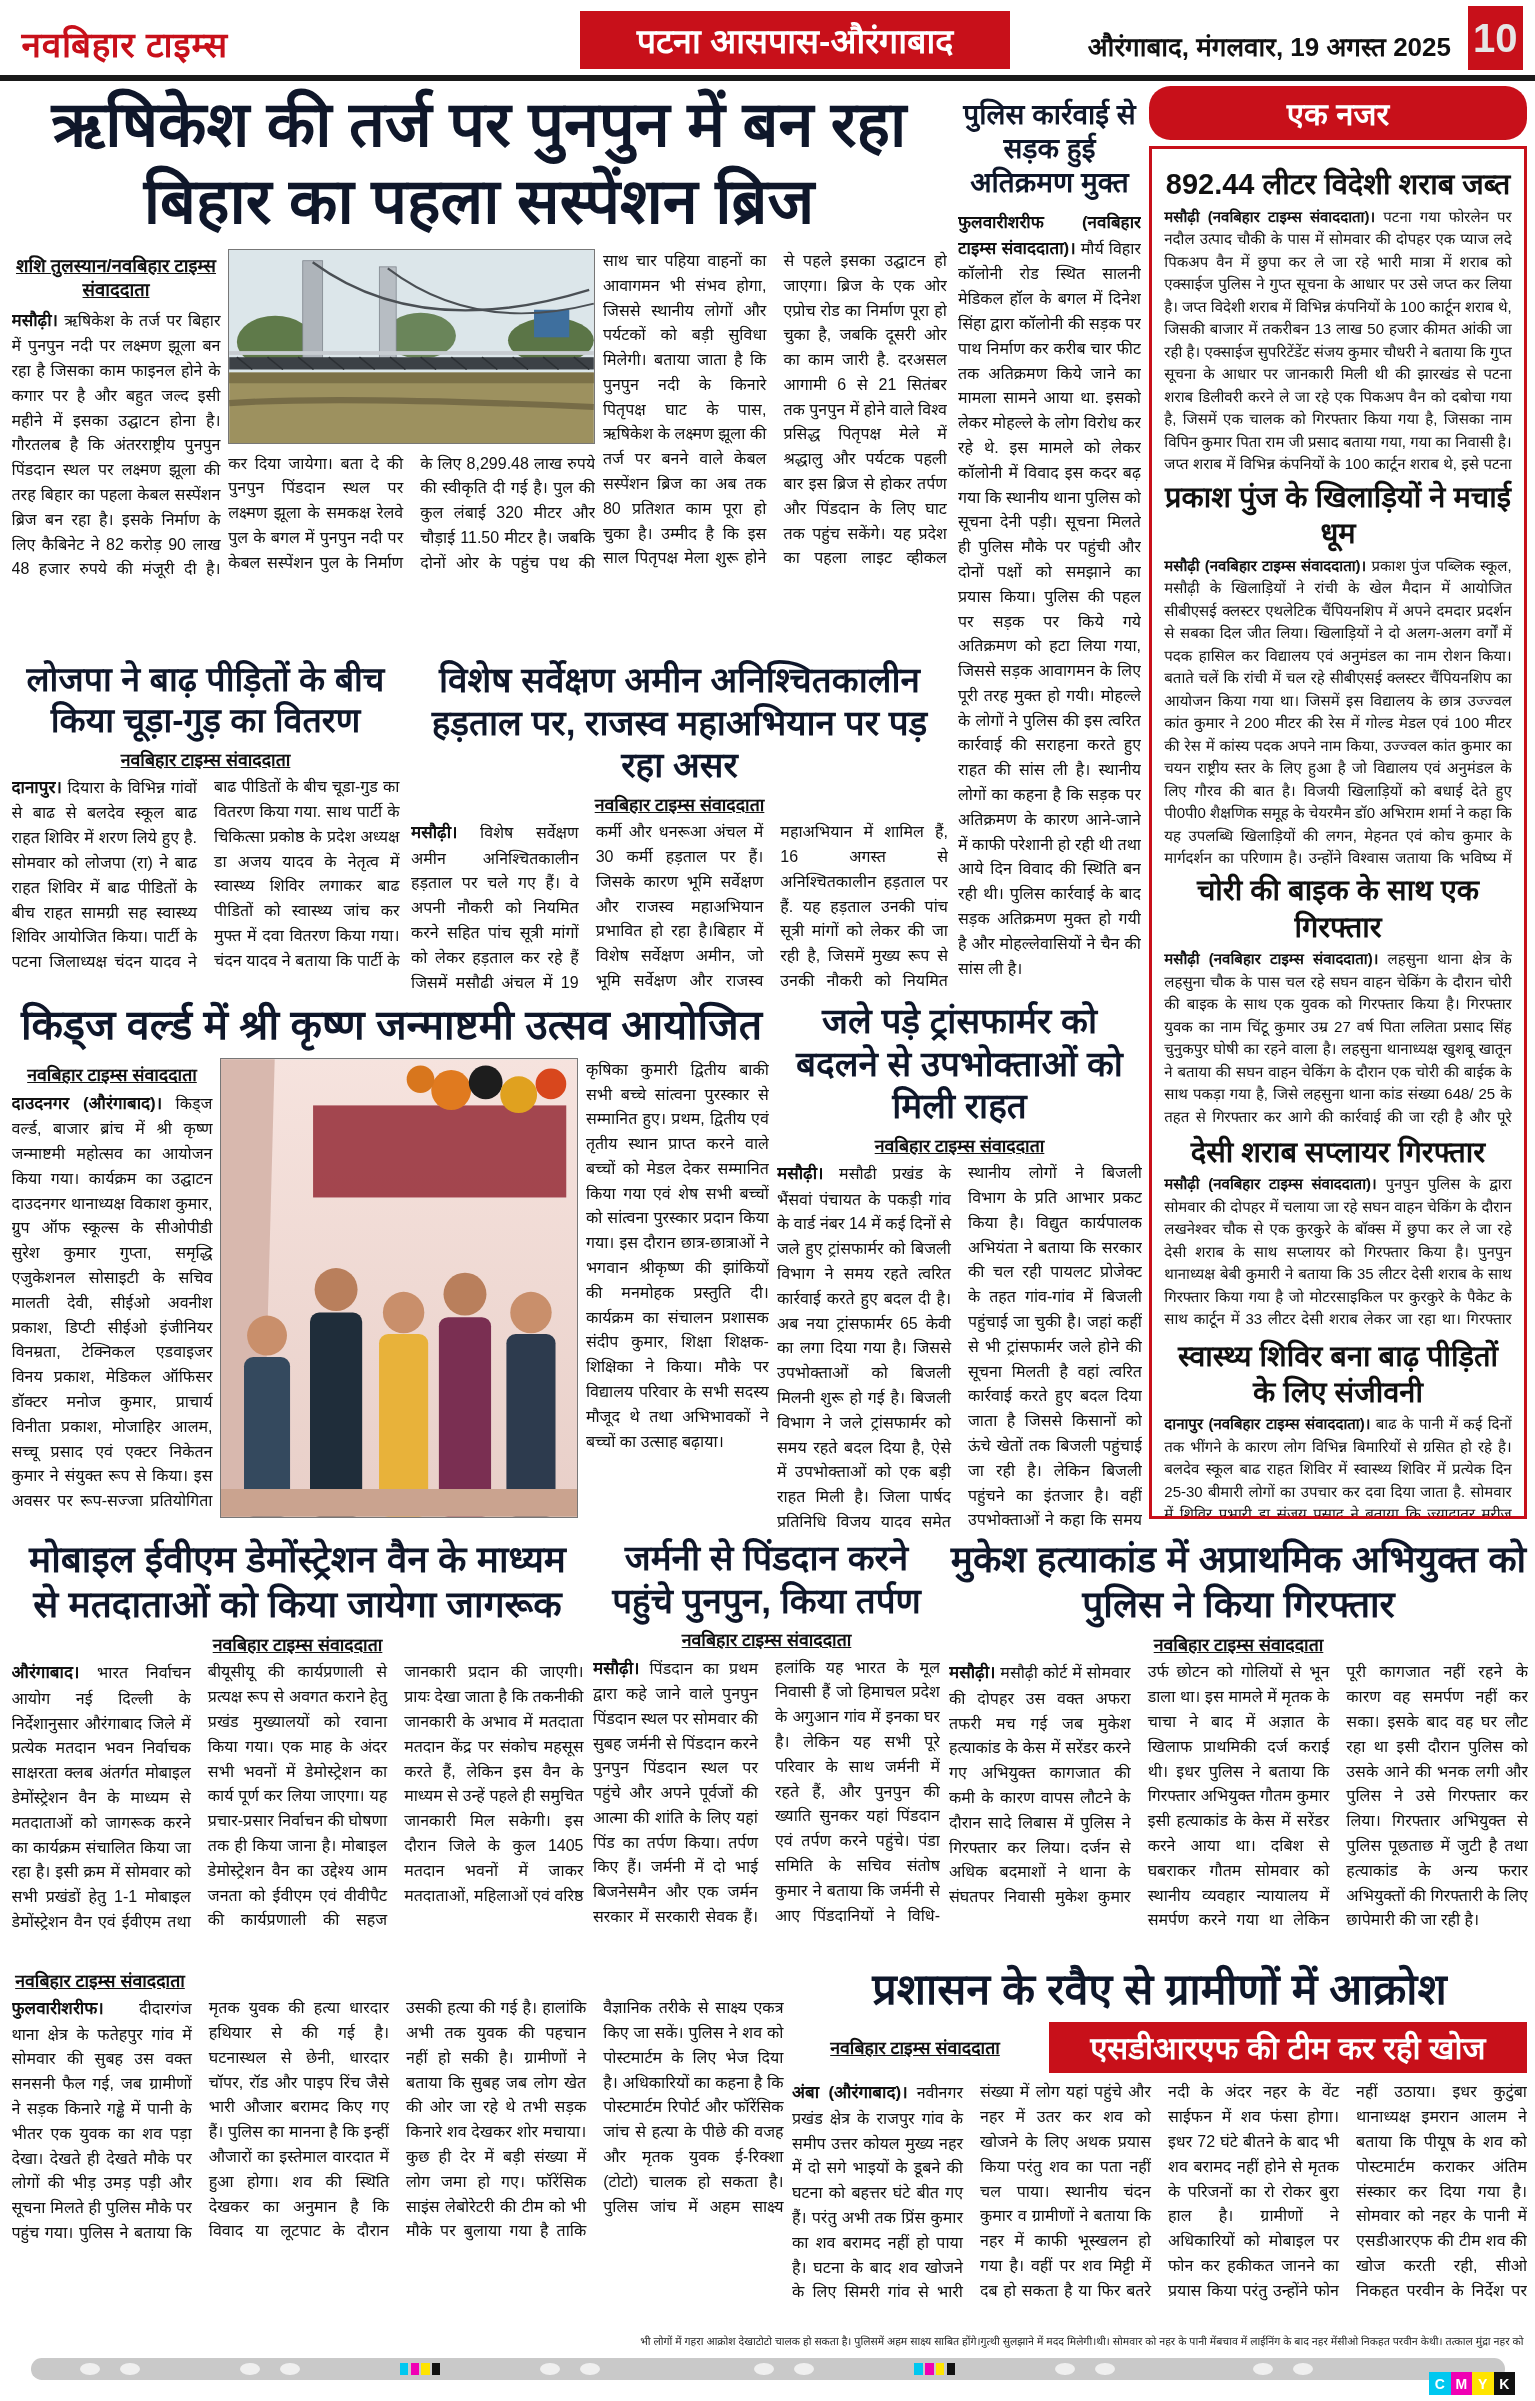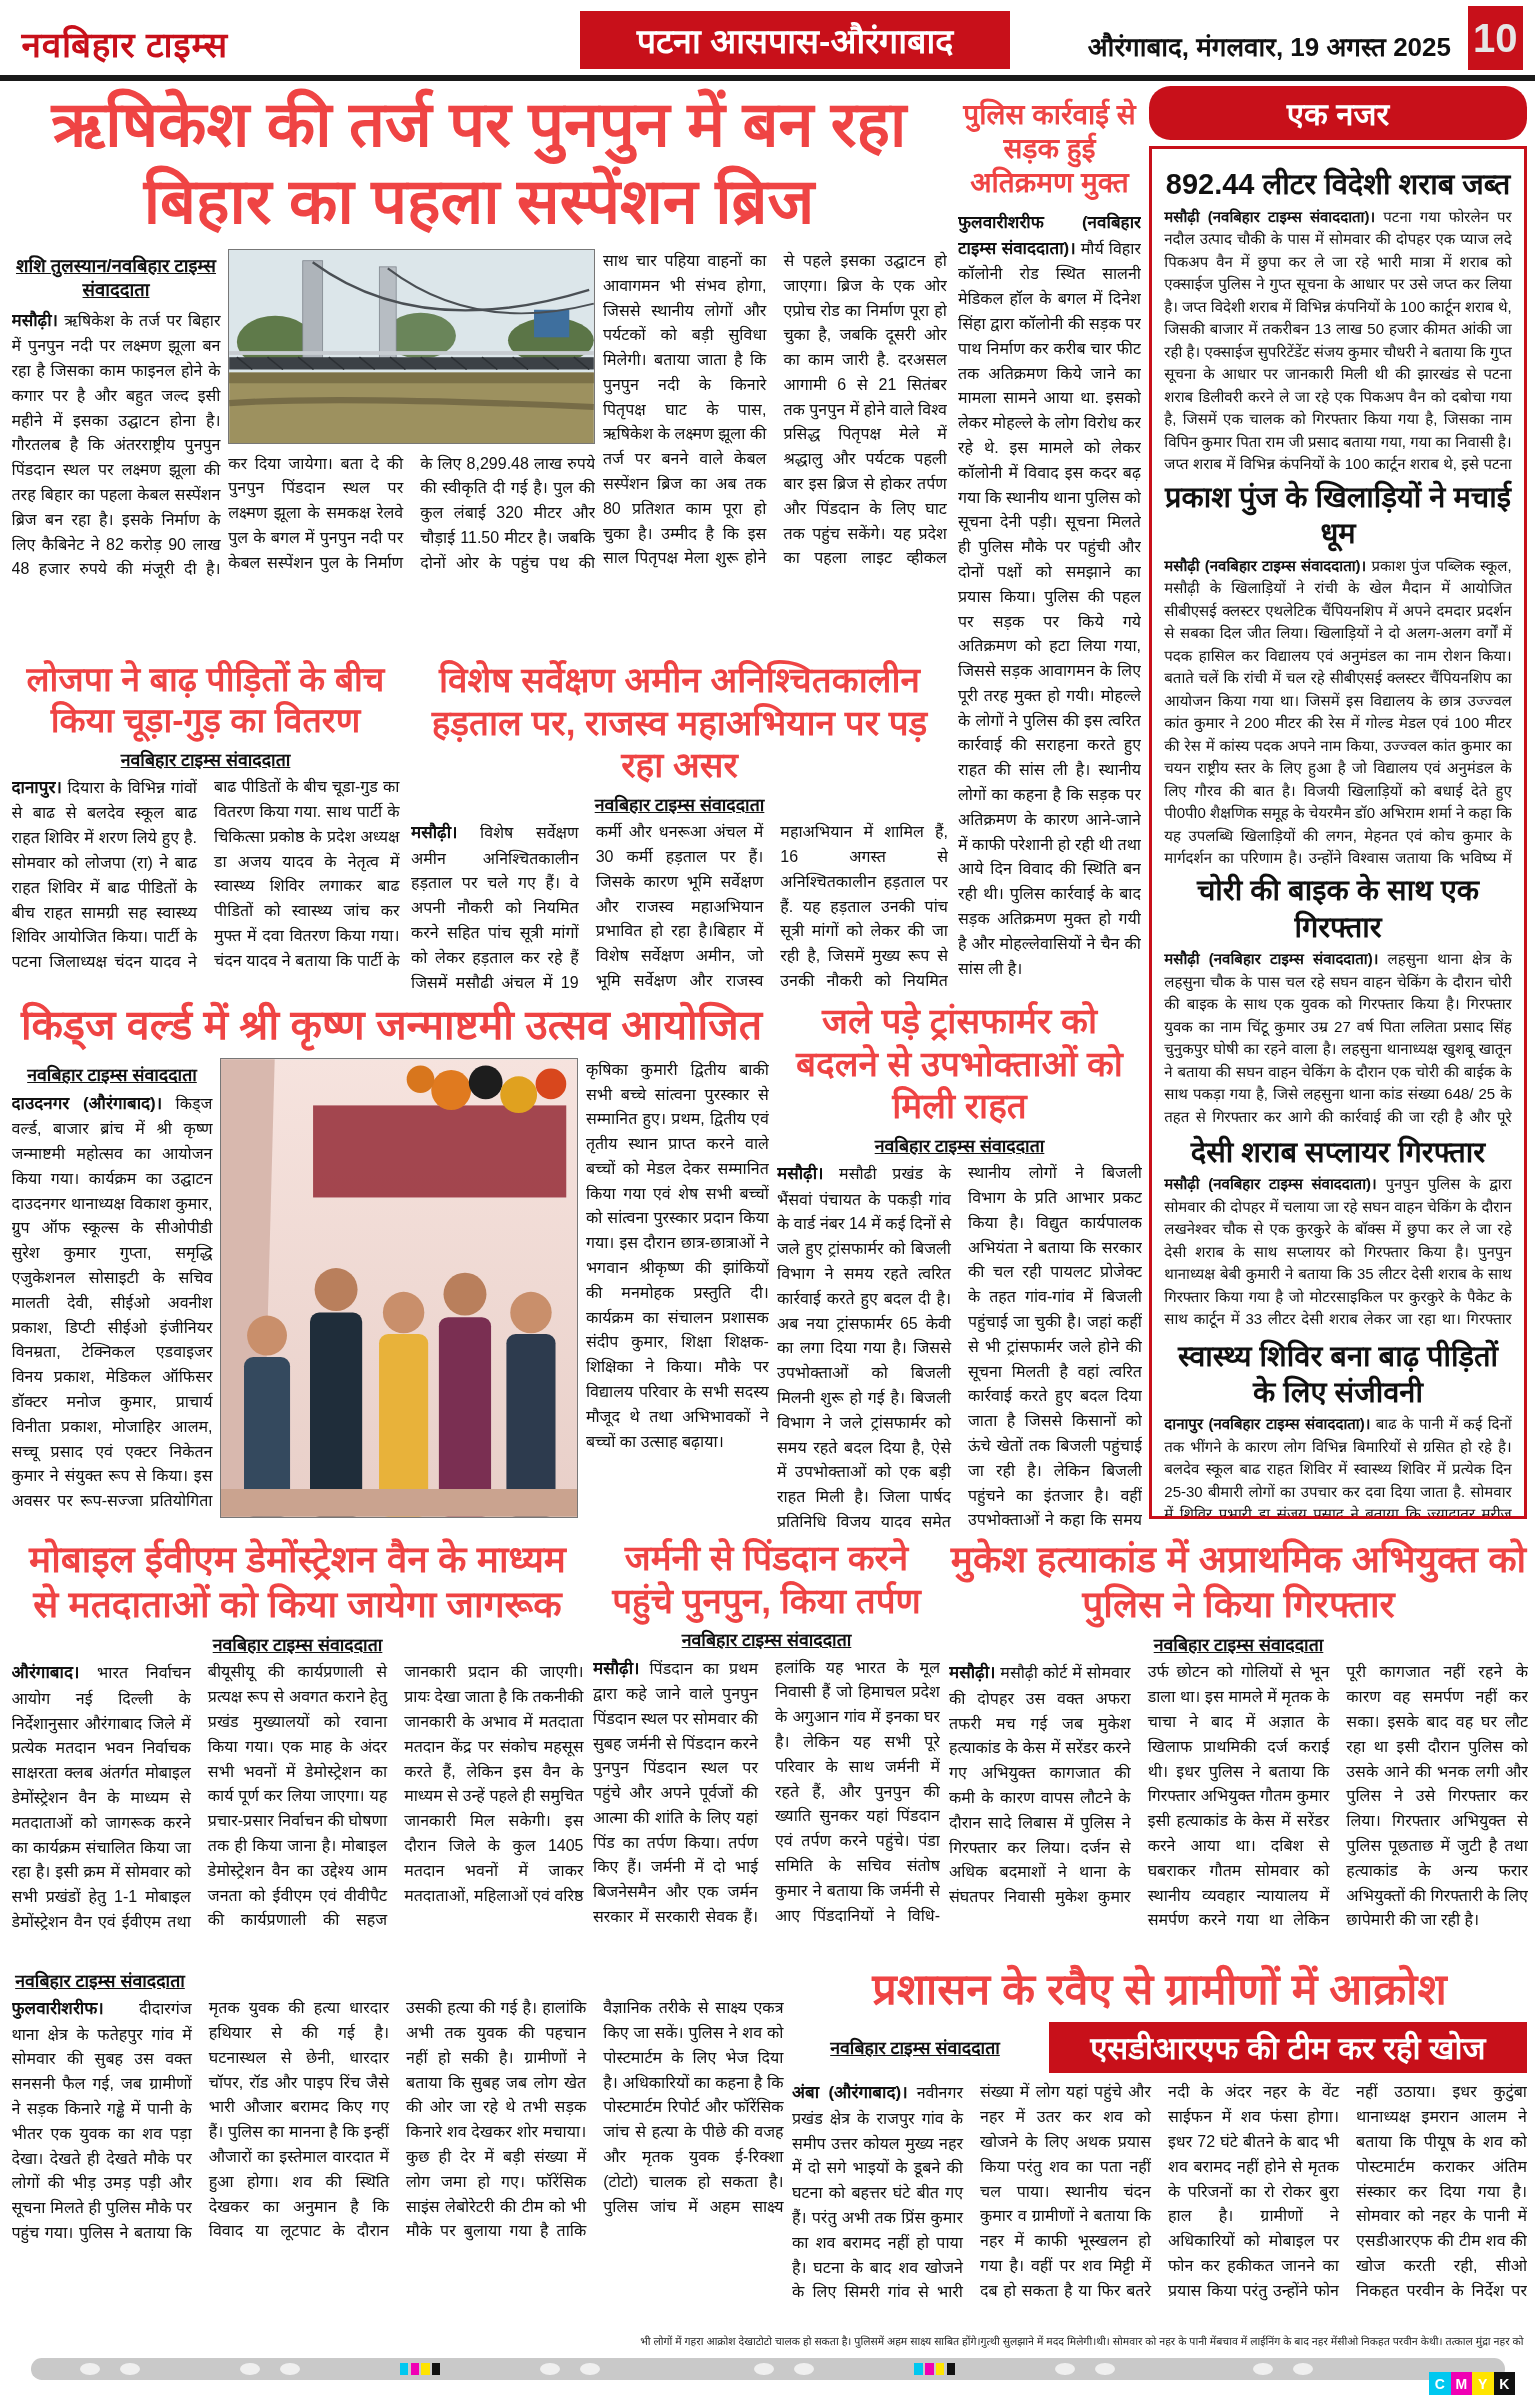--- a/index.html
+++ b/index.html
@@ -8,21 +8,21 @@
   .abs{position:absolute;}
   
   .masthead-name{font-size:35px;font-weight:bold;color:var(--red);letter-spacing:0.8px;}
   .section-box{background:var(--red);color:#fff;font-size:34px;font-weight:bold;
                padding:6.1px 23px;text-align:center;}
   .date-line{font-size:26px;font-weight:bold;color:#111;}
   .page-badge{background:var(--red);color:#e5e5e5;font-size:40px;font-weight:bold;
               width:55px;height:64px;display:flex;align-items:center;justify-content:center;}
   .header-rule{background:#1a1a1a;height:6.1px;width:100%;}
   
-  .headline{font-weight:bold;text-align:center;line-height:1.22;color:#ef4444;}
+  .headline{font-weight:bold;text-align:center;line-height:1.22;color:#0f172a;}
   .byline{font-weight:bold;text-align:center;text-decoration:underline;font-size:17.7px;margin:4.6px 0;}
   .bodytext{font-size:16px;line-height:1.55;text-align:justify;overflow:hidden;}
   .bodytext b{font-size:17px;}
   .c2{column-count:2;column-gap:17px;}
   .c3{column-count:3;column-gap:17px;}
   .c4{column-count:4;column-gap:17px;}
   .banner-blue{background:var(--blue);color:#fff;font-weight:bold;font-size:31px;
                text-align:center;padding:7px 0;}
   .kicker-red{background:var(--red);color:#fff;font-weight:bold;font-size:31px;
               text-align:center;padding:4.6px 0;}

